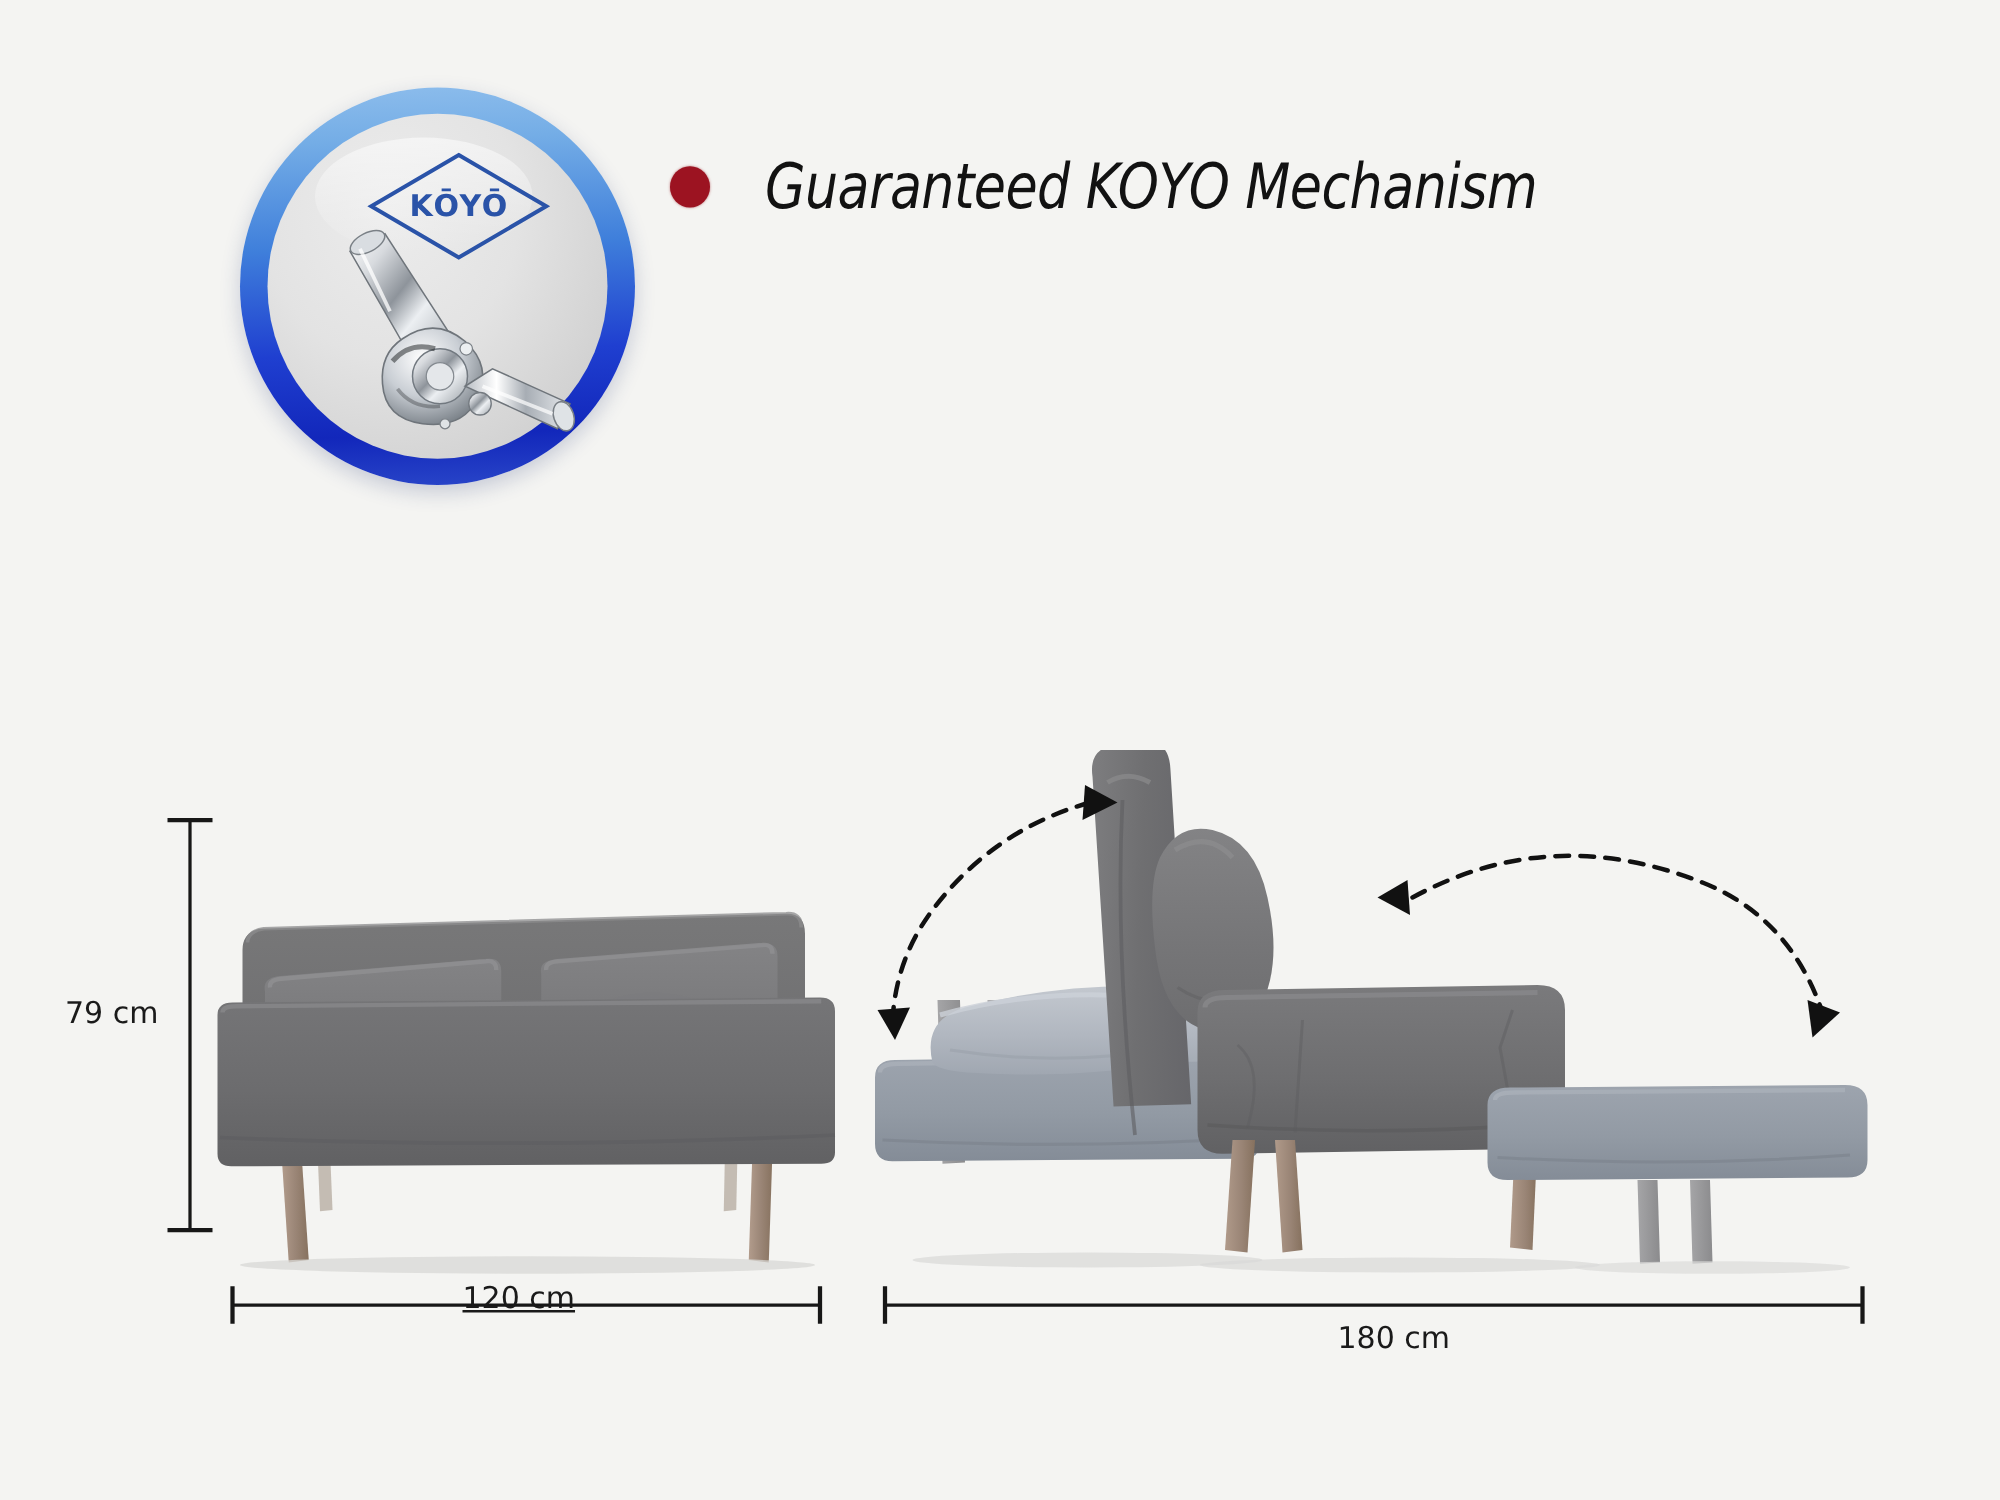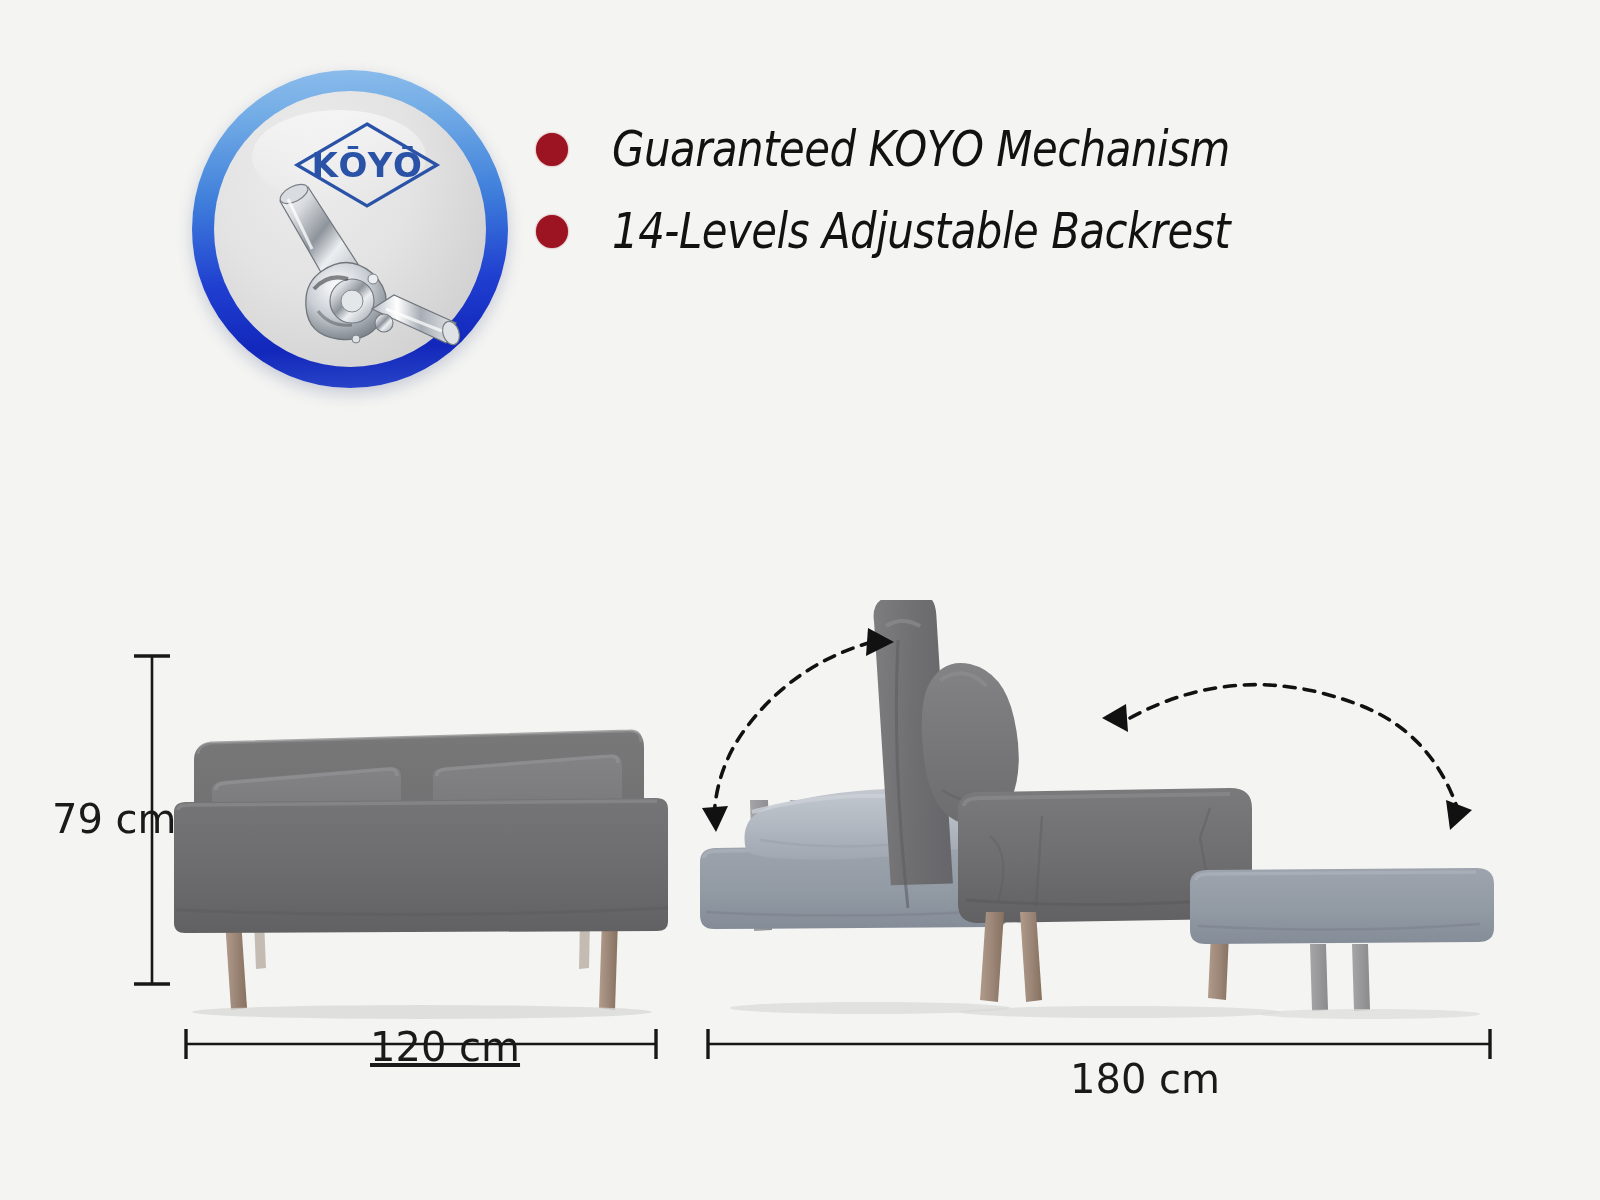--- a/index.html
+++ b/index.html
@@ -30,21 +30,21 @@
     background:linear-gradient(180deg,rgba(255,255,255,.55),rgba(255,255,255,0));
     pointer-events:none;
   }
   .koyo-logo{
     position:absolute;left:78px;top:28px;width:150px;height:92px;
   }
   .koyo-logo svg{width:100%;height:100%;display:block;}
   .koyo-word{
     position:absolute;left:0;top:0;width:150px;height:92px;
     display:flex;align-items:center;justify-content:center;
-    color:#2a53a8;font-size:34px;font-weight:bold;letter-spacing:.5px;
+    color:#2a53a8;font-size:24px;font-weight:bold;letter-spacing:.5px;
     font-family:"DejaVu Sans", sans-serif;
   }
   .hinge{
     position:absolute;left:46px;top:92px;width:210px;height:172px;
   }
   .hinge svg{width:100%;height:100%;display:block;}
 
   .features{position:absolute;left:536px;top:108px;width:830px;}
   .feature{
     display:flex;align-items:center;gap:44px;height:82px;
@@ -56,21 +56,21 @@
   }
   .feature-text{
     font-family:"DejaVu Sans Condensed","DejaVu Sans", sans-serif;
     font-style:italic;font-size:50px;line-height:1;color:#121212;
     white-space:nowrap;letter-spacing:-0.5px;
     transform:scaleX(.93);transform-origin:left center;
   }
 
   
   .dim-label{
-    position:absolute;color:#1a1a1a;font-size:40px;
+    position:absolute;color:#1a1a1a;font-size:24px;
     font-family:"DejaVu Sans", sans-serif;white-space:nowrap;
   }
   .sofa-svg{position:absolute;display:block;}
 </style>
 </head>
 <body>
 
 <div class="stage">
 
   <div class="badge">
@@ -127,24 +127,20 @@
         </svg>
       </div>
     </div>
   </div>
 
   <div class="features">
     <div class="feature">
       <span class="dot"></span>
       <span class="feature-text">Guaranteed KOYO Mechanism</span>
     </div>
-    <div class="feature">
-      <span class="dot"></span>
-      <span class="feature-text">14-Levels Adjustable Backrest</span>
-    </div>
   </div>
 
   <svg class="sofa-svg" style="left:150px;top:620px;" width="540" height="400" viewBox="0 0 540 400" xmlns="http://www.w3.org/2000/svg">
     <defs>
       <linearGradient id="gBack" x1="0" y1="0" x2="0" y2="1">
         <stop offset="0%" stop-color="#787879"></stop>
         <stop offset="100%" stop-color="#6a6a6c"></stop>
       </linearGradient>
       <linearGradient id="gSeat" x1="0" y1="0" x2="0" y2="1">
         <stop offset="0%" stop-color="#757577"></stop>

